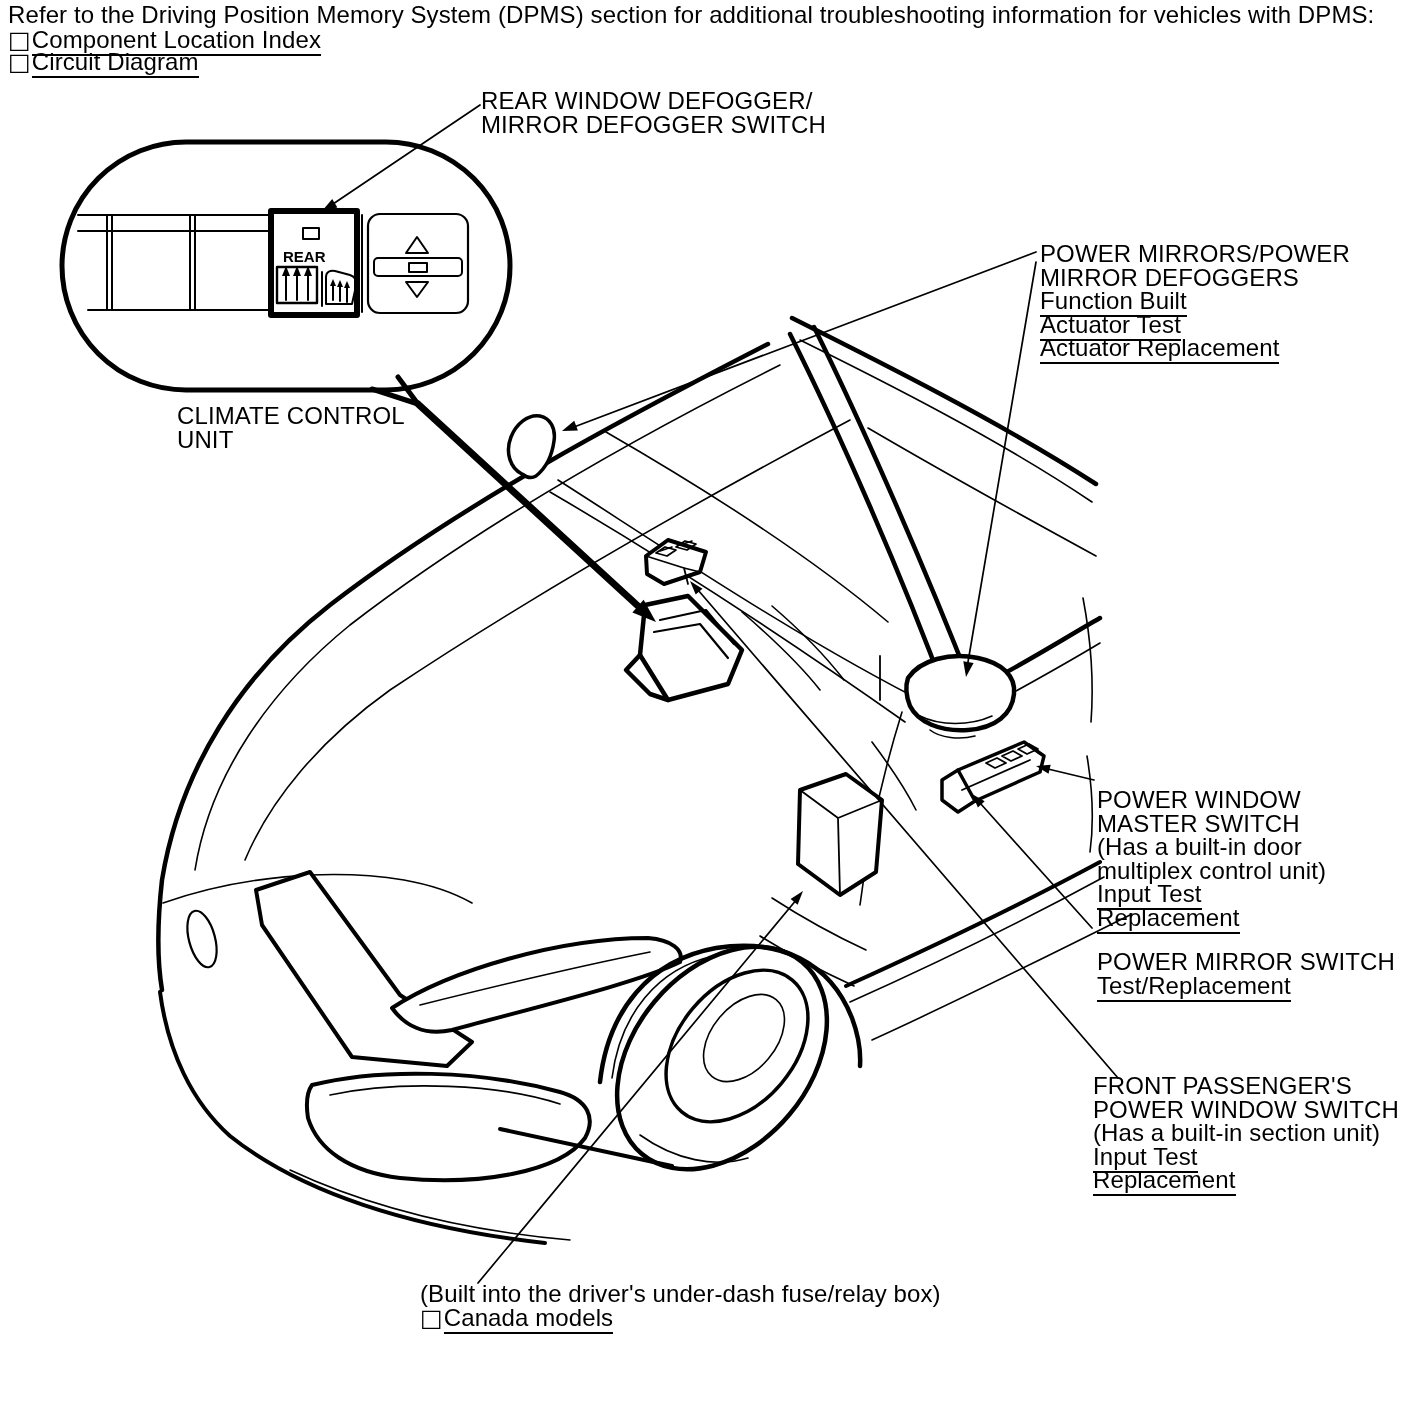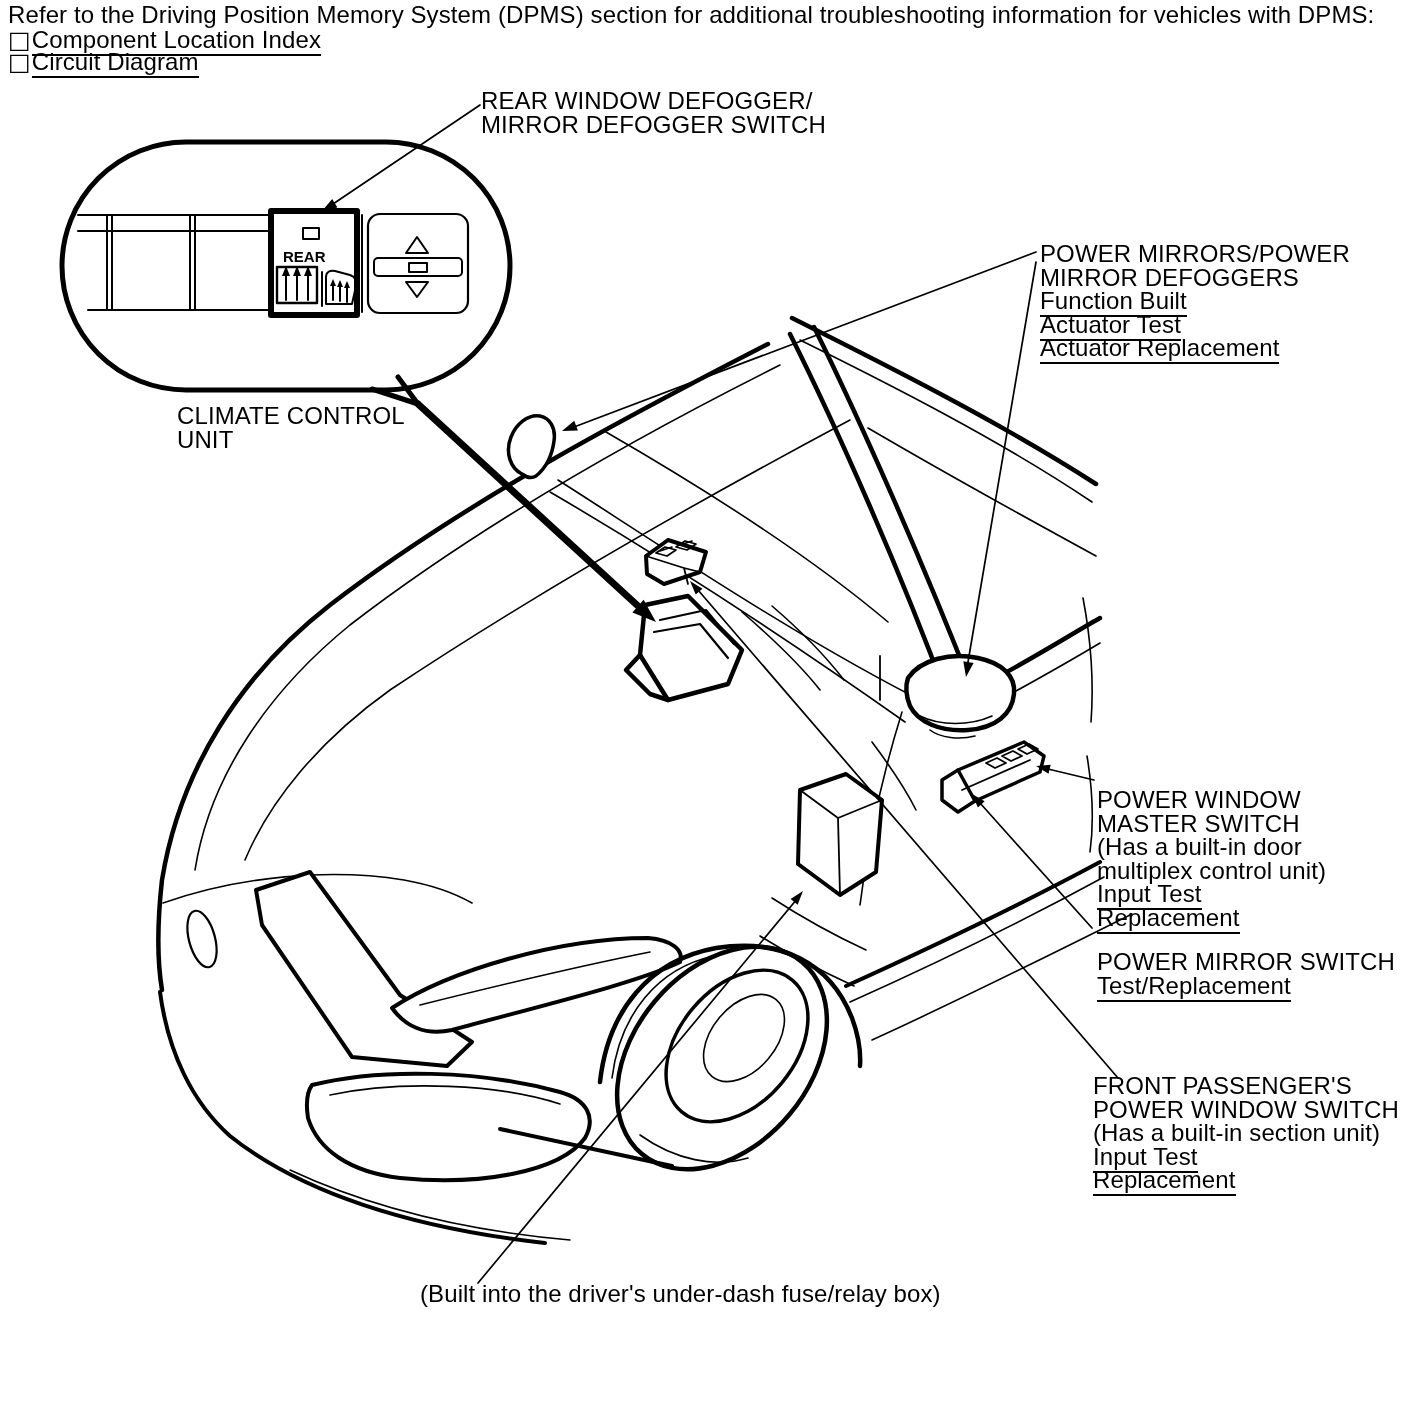--- a/index.html
+++ b/index.html
@@ -232,13 +232,14 @@
 <div class="label" style="left:1093px;top:1074px">
   <div>FRONT PASSENGER'S</div>
   <div>POWER WINDOW SWITCH</div>
   <div>(Has a built-in section unit)</div>
   <div><span class="link">Input Test</span></div>
   <div><span class="link">Replacement</span></div>
 </div>
 
 <div class="label" style="left:420px;top:1282px">
   <div>(Built into the driver's under-dash fuse/relay box)</div>
+  <div><span class="sq">□</span><span class="link">Canada models</span></div>
 </div>
 
 </body></html>

